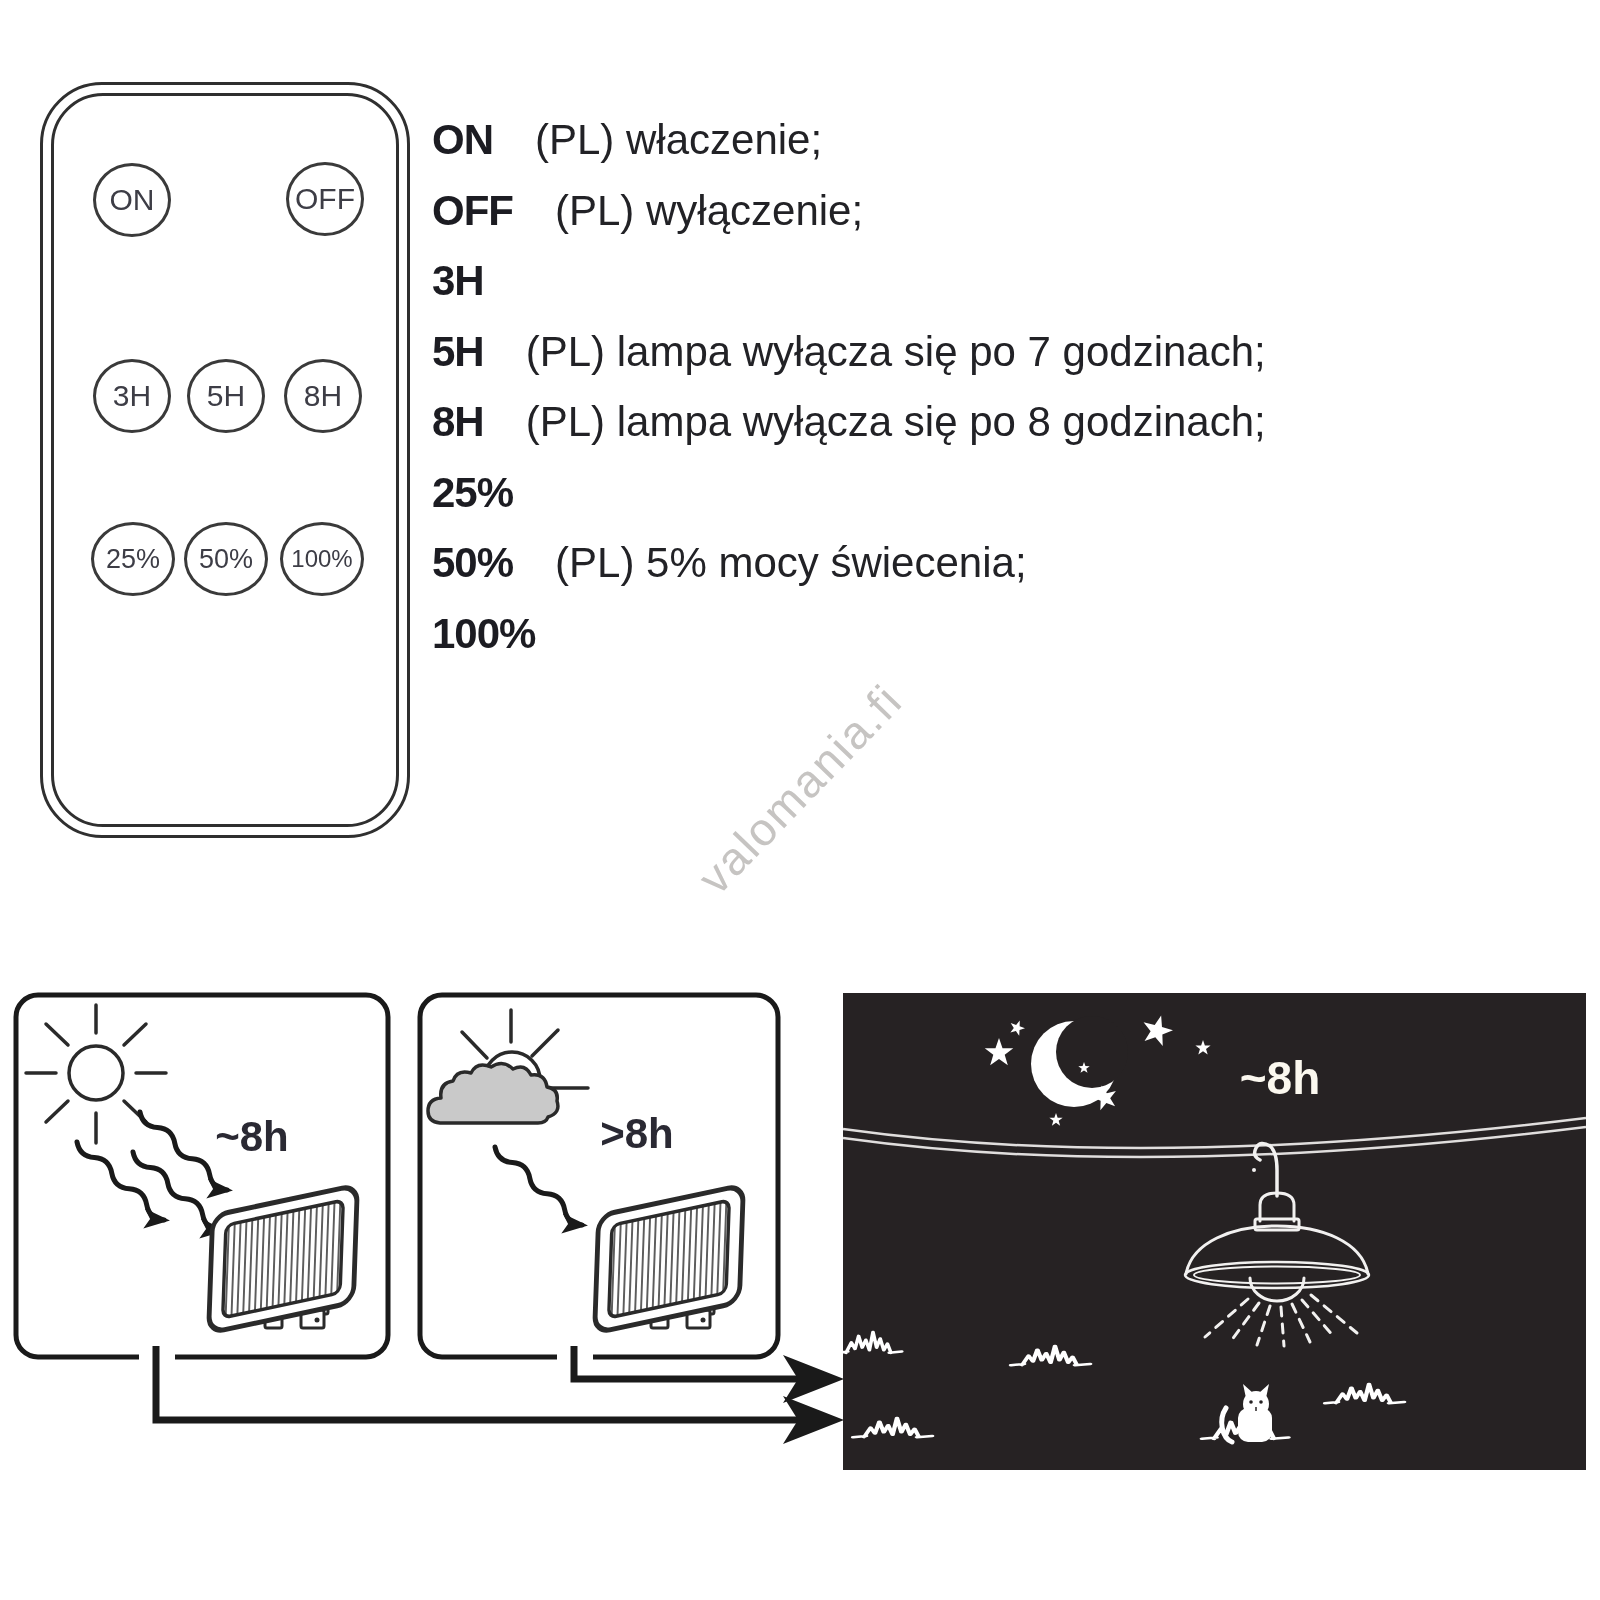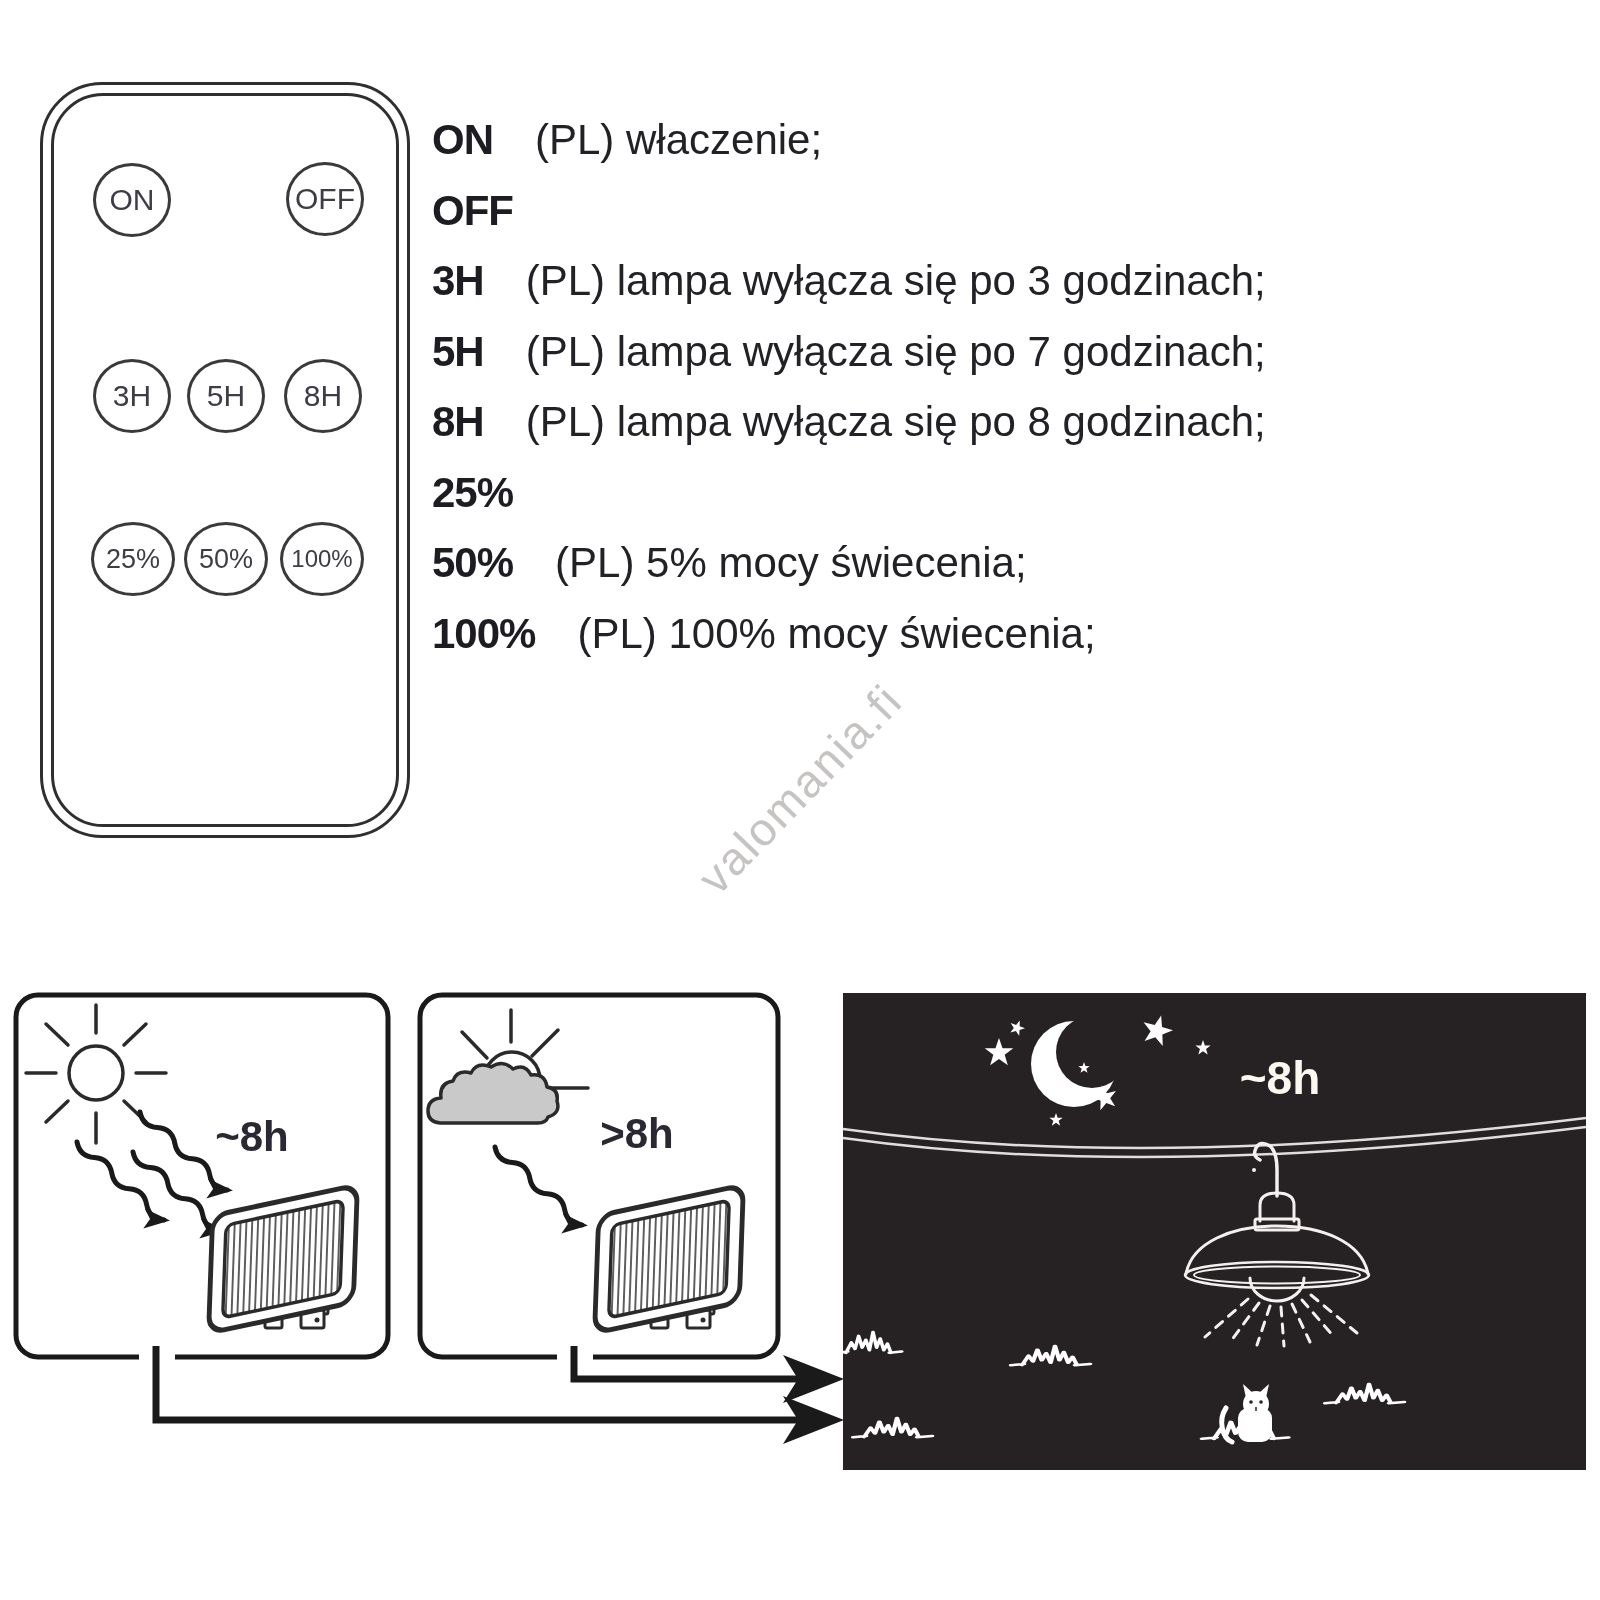--- a/index.html
+++ b/index.html
@@ -62,43 +62,42 @@
     </div>
 </div>
 
 <div class="legend">
   <div class="lrow">
       <span class="llabel">ON</span>
       <span class="ltext">(PL) właczenie;</span>
     </div>
   <div class="lrow">
       <span class="llabel">OFF</span>
+      <span class="ltext">(PL) wyłączenie;</span>
     </div>
   <div class="lrow">
       <span class="llabel">3H</span>
-      <span class="ltext">(PL) lampa wyłącza się po 3 godzinach;</span>
     </div>
   <div class="lrow">
       <span class="llabel">5H</span>
       <span class="ltext">(PL) lampa wyłącza się po 7 godzinach;</span>
     </div>
   <div class="lrow">
       <span class="llabel">8H</span>
       <span class="ltext">(PL) lampa wyłącza się po 8 godzinach;</span>
     </div>
   <div class="lrow">
       <span class="llabel">25%</span>
     </div>
   <div class="lrow">
       <span class="llabel">50%</span>
       <span class="ltext">(PL) 5% mocy świecenia;</span>
     </div>
   <div class="lrow">
       <span class="llabel">100%</span>
-      <span class="ltext">(PL) 100% mocy świecenia;</span>
     </div>
 </div>
 
 <div class="watermark">valomania.fi</div>
 
 <svg class="bottom-svg" viewBox="0 940 1600 660">
   <defs>
     <pattern id="hatch" width="6" height="6" patternUnits="userSpaceOnUse">
       <rect width="6" height="6" fill="#ffffff"></rect>
       <line x1="3" y1="0" x2="3" y2="6" stroke="#4a4a4a" stroke-width="1.8"></line>

